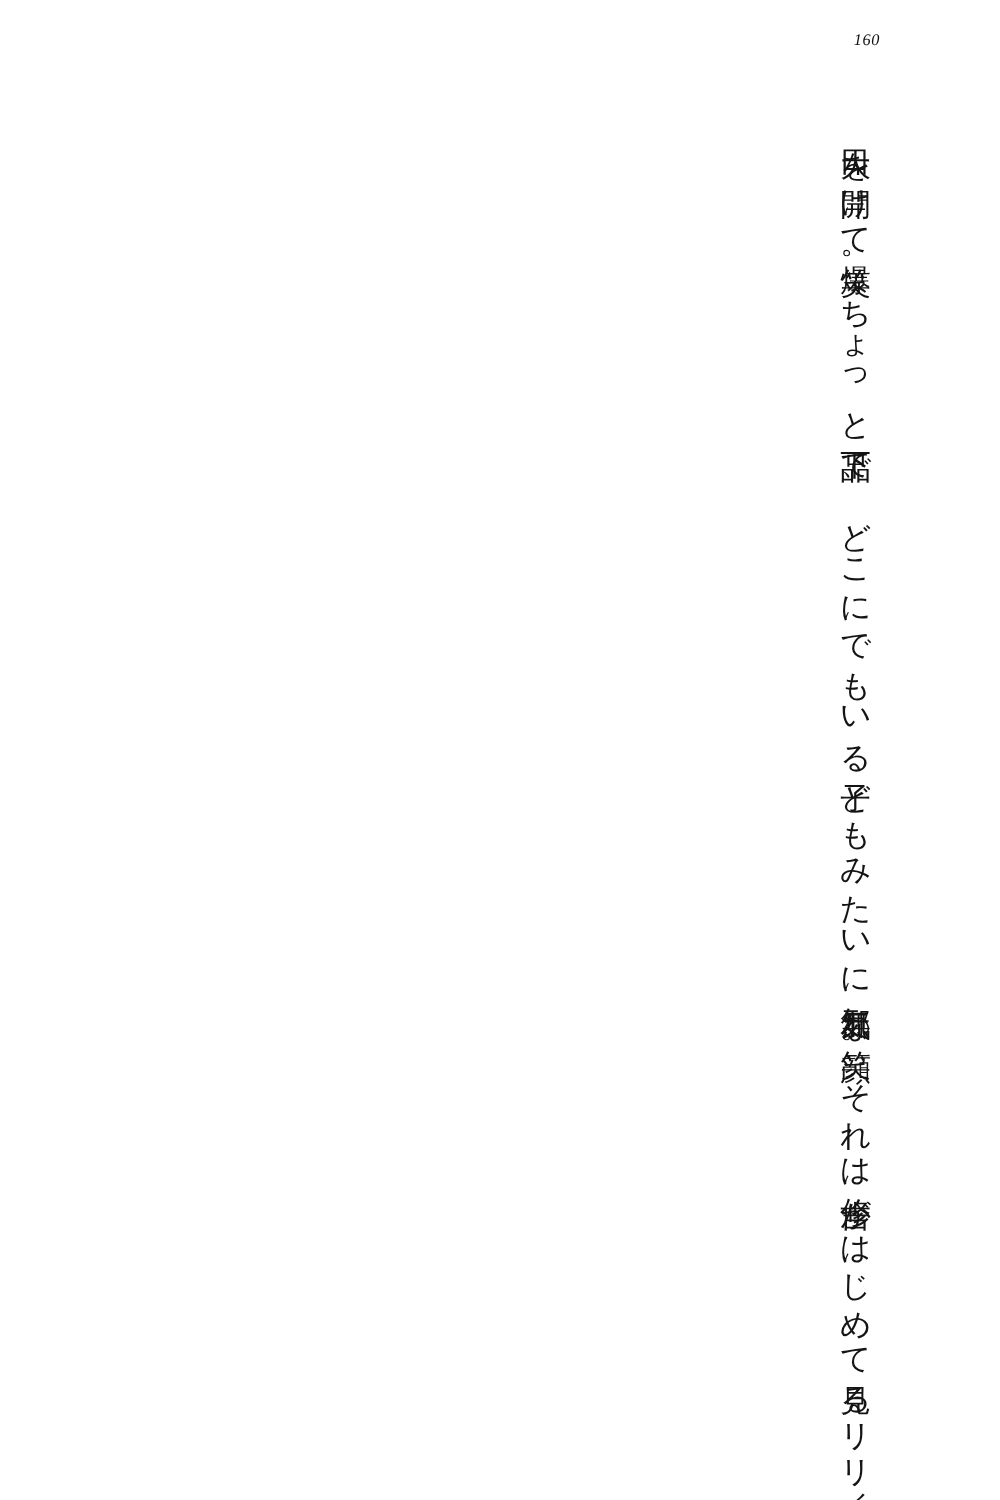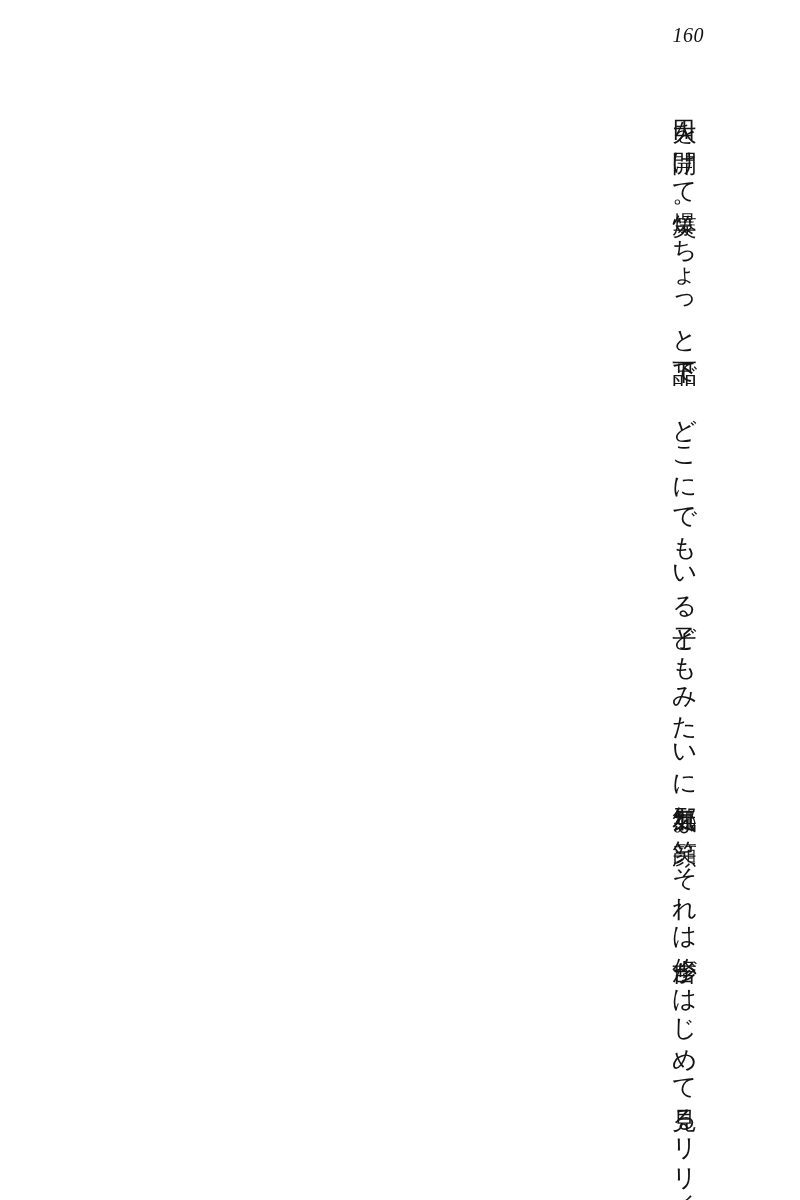--- a/index.html
+++ b/index.html
@@ -20,21 +20,21 @@
     position: absolute;
     inset: 0;
     background: #ffffff;
   }
 
   .page-number {
     position: absolute;
     top: 24px;
     right: 96px;
     font-family: "Liberation Serif", "DejaVu Serif", serif;
-    font-size: 20px;
+    font-size: 13px;
     font-style: italic;
     color: #111111;
     letter-spacing: 0.5px;
   }
 
   .body-text {
     position: absolute;
     top: 100px;
     right: 92px;
     height: 740px;

